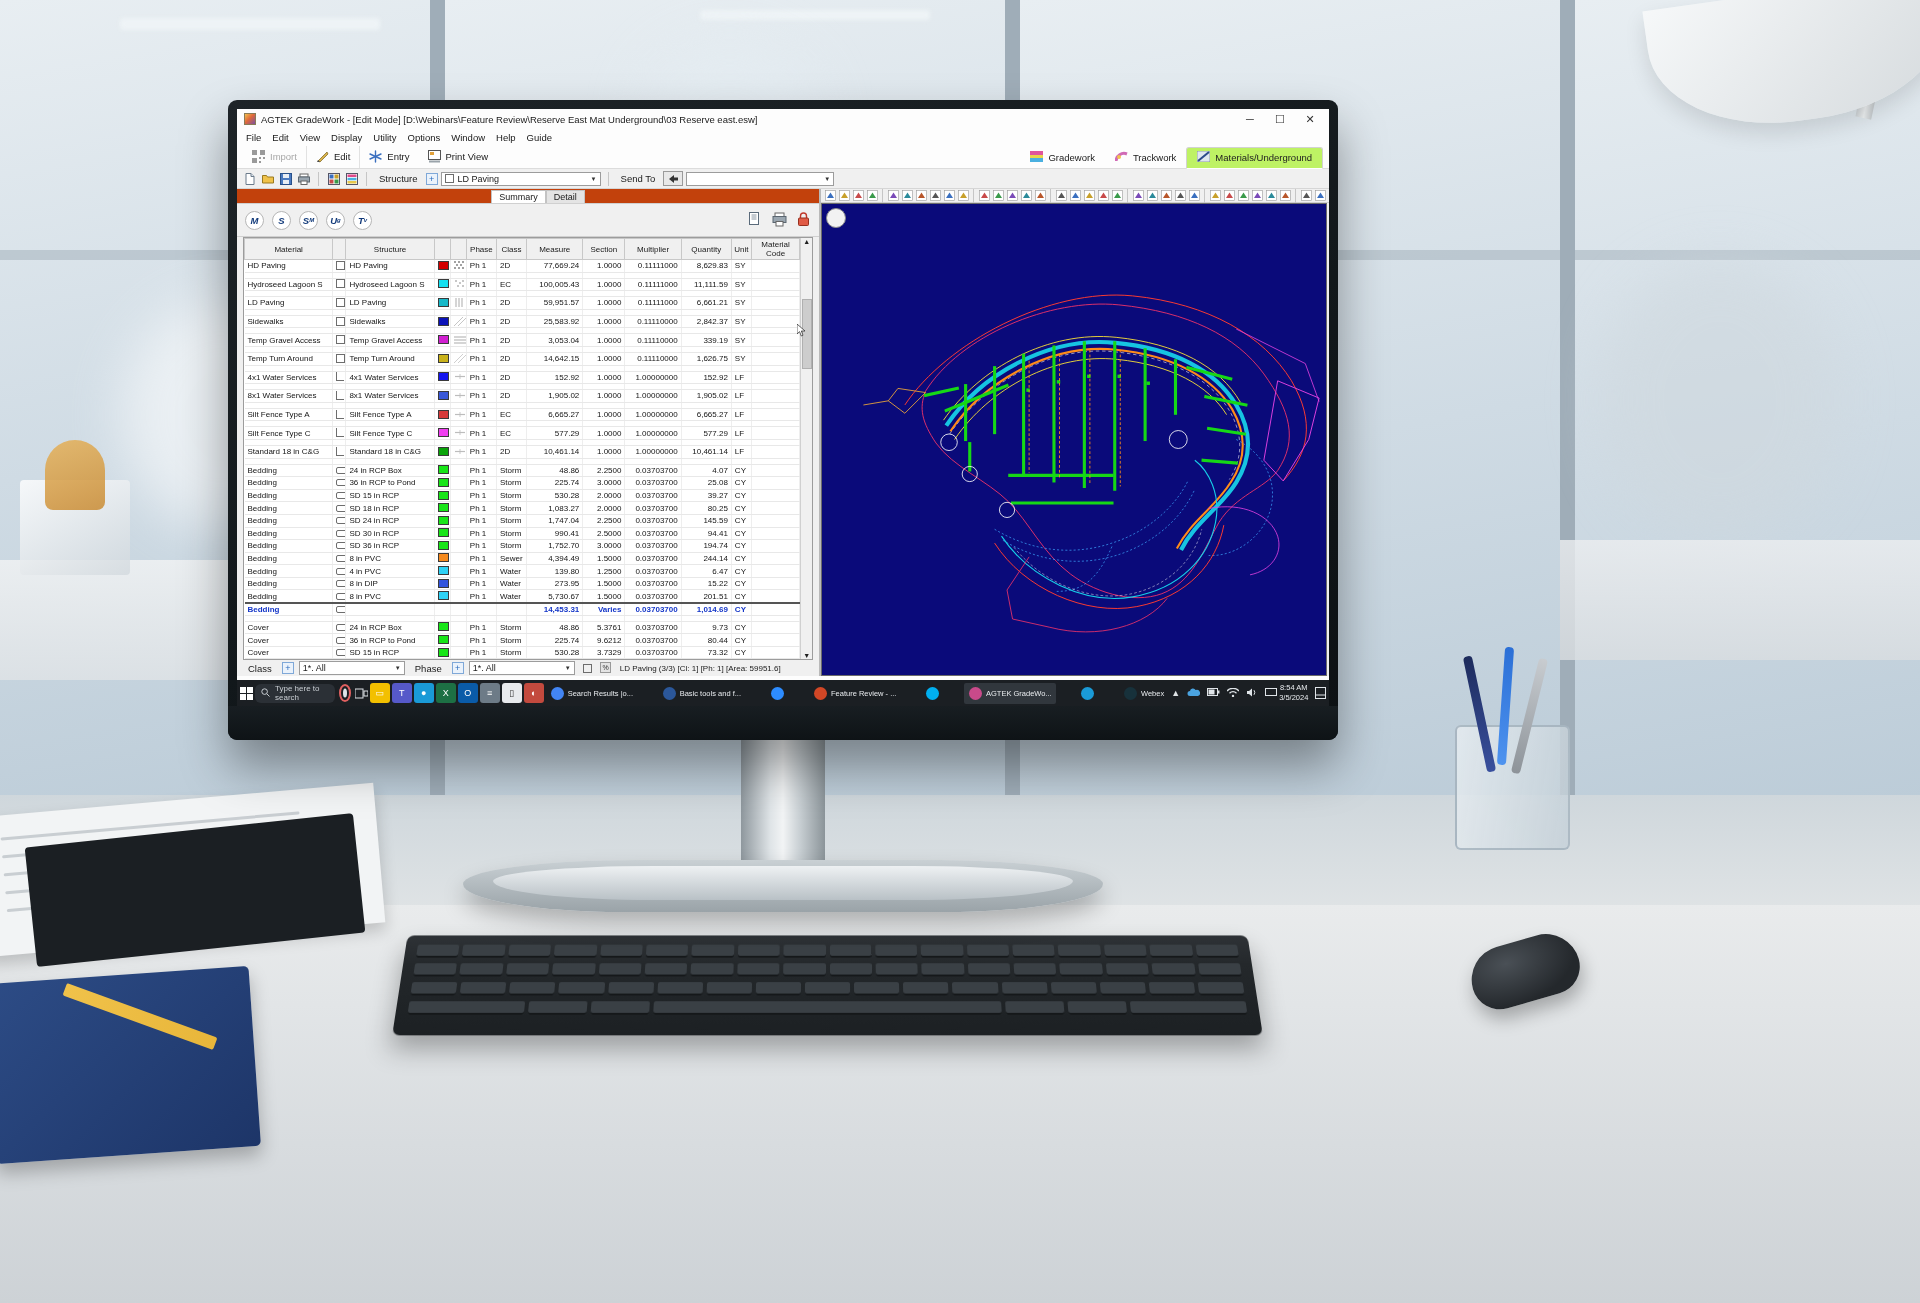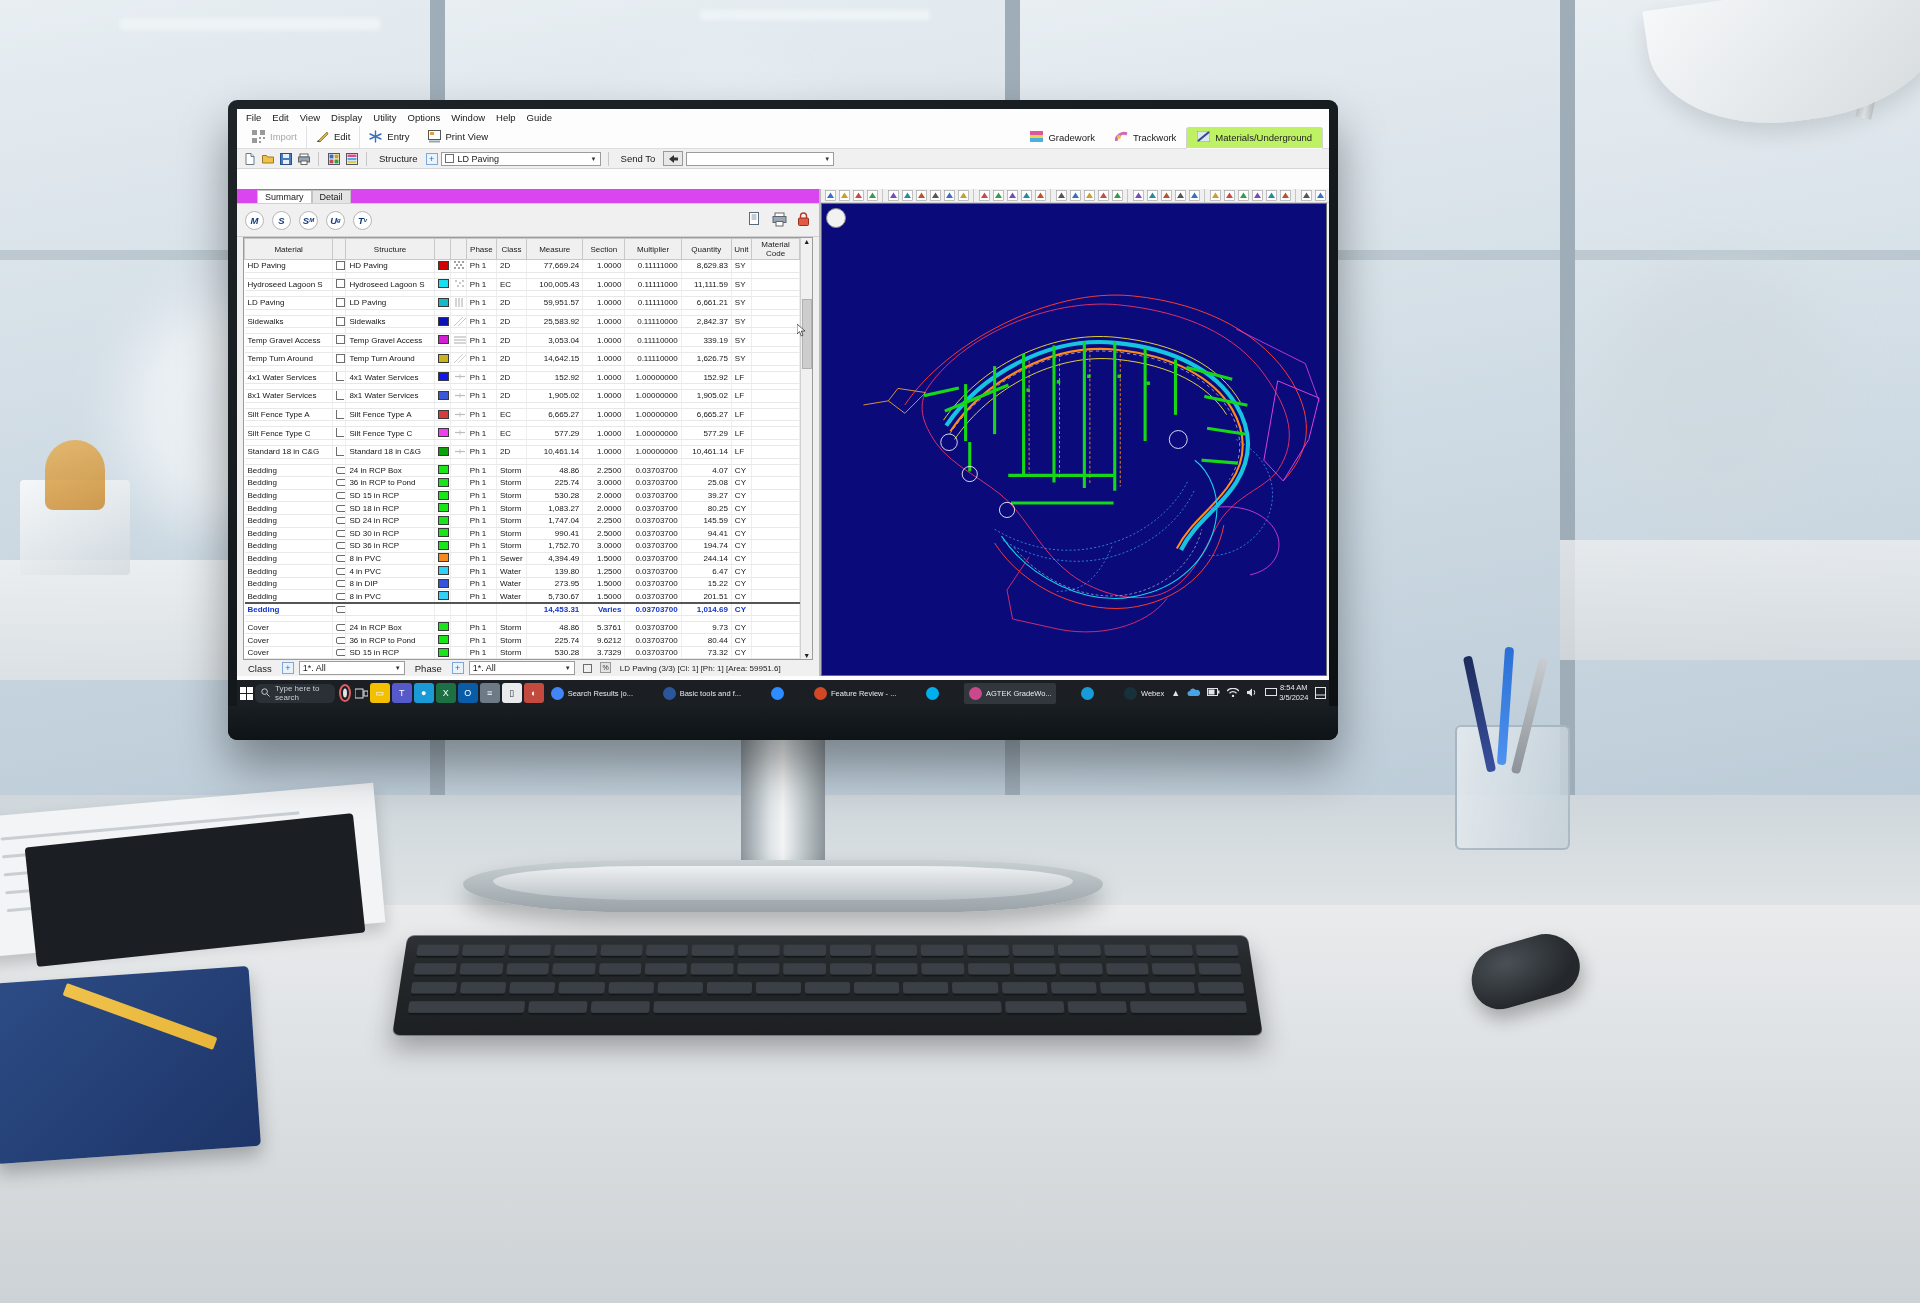--- a/index.html
+++ b/index.html
@@ -126,21 +126,21 @@
   .combo { height:14px; border:1px solid #9c9c9c; background:#fff; display:flex; align-items:center;
      padding:0 3px; font-size:9px; position:relative; }
   .combo .arrow { margin-left:auto; font-size:6px; color:#333; }
 
   
   .body { position:absolute; left:0; right:0; top:80px; bottom:30px; display:flex; }
   .leftPane { width:597px; background:#f0f0f0; display:flex; flex-direction:column;
      border-right:2px solid #b9b9b9; }
   .rightPane { flex:1; background:#f0f0f0; display:flex; flex-direction:column; }
 
-  .tabsrow { height:14px; display:flex; align-items:flex-end; padding-left:20px; background:#d946ef; }
+  .tabsrow { height:14px; display:flex; align-items:flex-end; padding-left:20px; background:#c2410c;justify-content:center; }
   .ptab { font-size:9px; padding:1px 7px; border:1px solid #c3c3c3; border-bottom:none;
      background:#e4e4e4; }
   .ptab.active { background:#fff; }
 
   .roundbar { height:34px; background:#f0f0f0; display:flex; align-items:center;
     padding:0 8px; gap:8px; border:1px solid #d0d0d0; border-left:none; border-right:none;}
   .rbtn { width:19px; height:19px; border:1px solid #b6b6b6; background:#fff;
     font-size:9.5px; font-weight:bold; display:flex; align-items:center; justify-content:center;
     font-style:italic; color:#123a7a; }
   .rbtn sub { font-size:6px; }
@@ -331,20 +331,29 @@
   <div class="standBase" style="left:783px;"></div>
   <div class="standBaseInner" style="left:783px;"></div>
 
   <div id="monitor">
     <div class="bezel"></div>
     <div class="bezelChin"></div>
 
     <div class="screen">
       <div class="app">
 
+        <div class="titlebar">
+          <div class="titleIcon"></div>
+          <div class="titleText">AGTEK GradeWork - [Edit Mode]  [D:\Webinars\Feature Review\Reserve East Mat Underground\03 Reserve east.esw]</div>
+          <div class="winbtns">
+            <div class="winbtn">─</div>
+            <div class="winbtn">☐</div>
+            <div class="winbtn close">✕</div>
+          </div>
+        </div>
 
         <div class="menubar">
           <span>File</span>
           <span>Edit</span>
           <span>View</span>
           <span>Display</span>
           <span>Utility</span>
           <span>Options</span>
           <span>Window</span>
           <span>Help</span>

